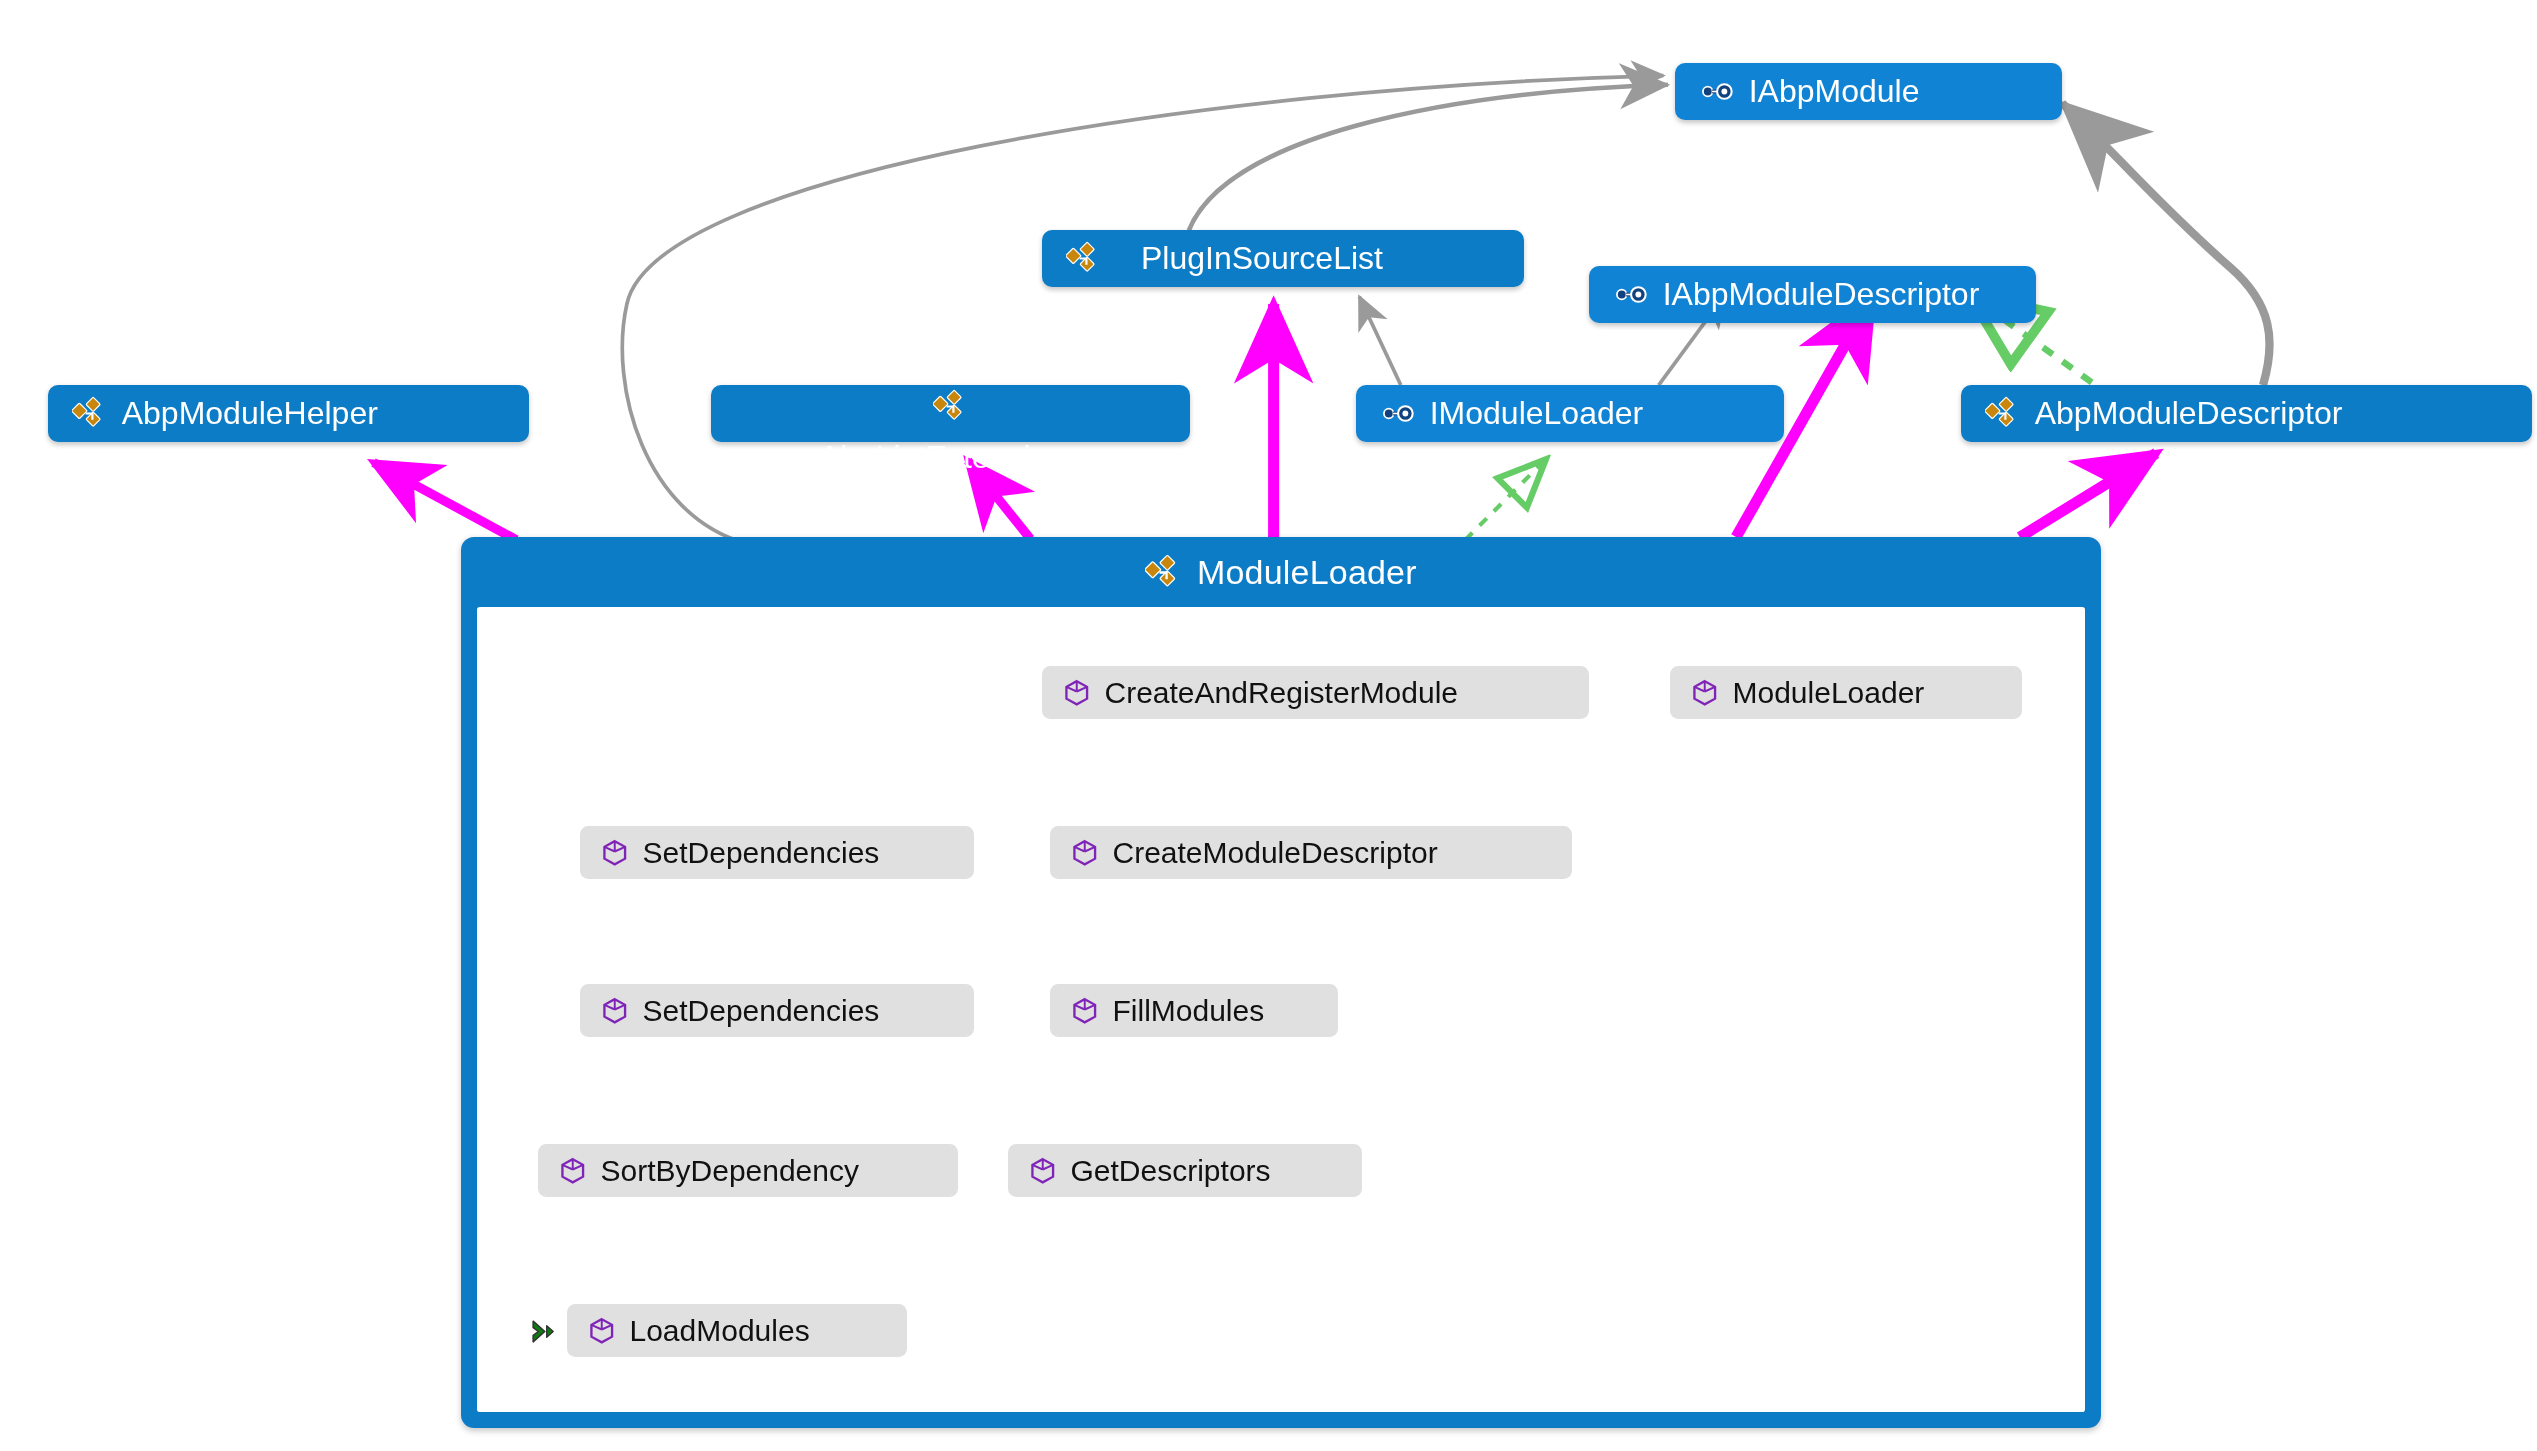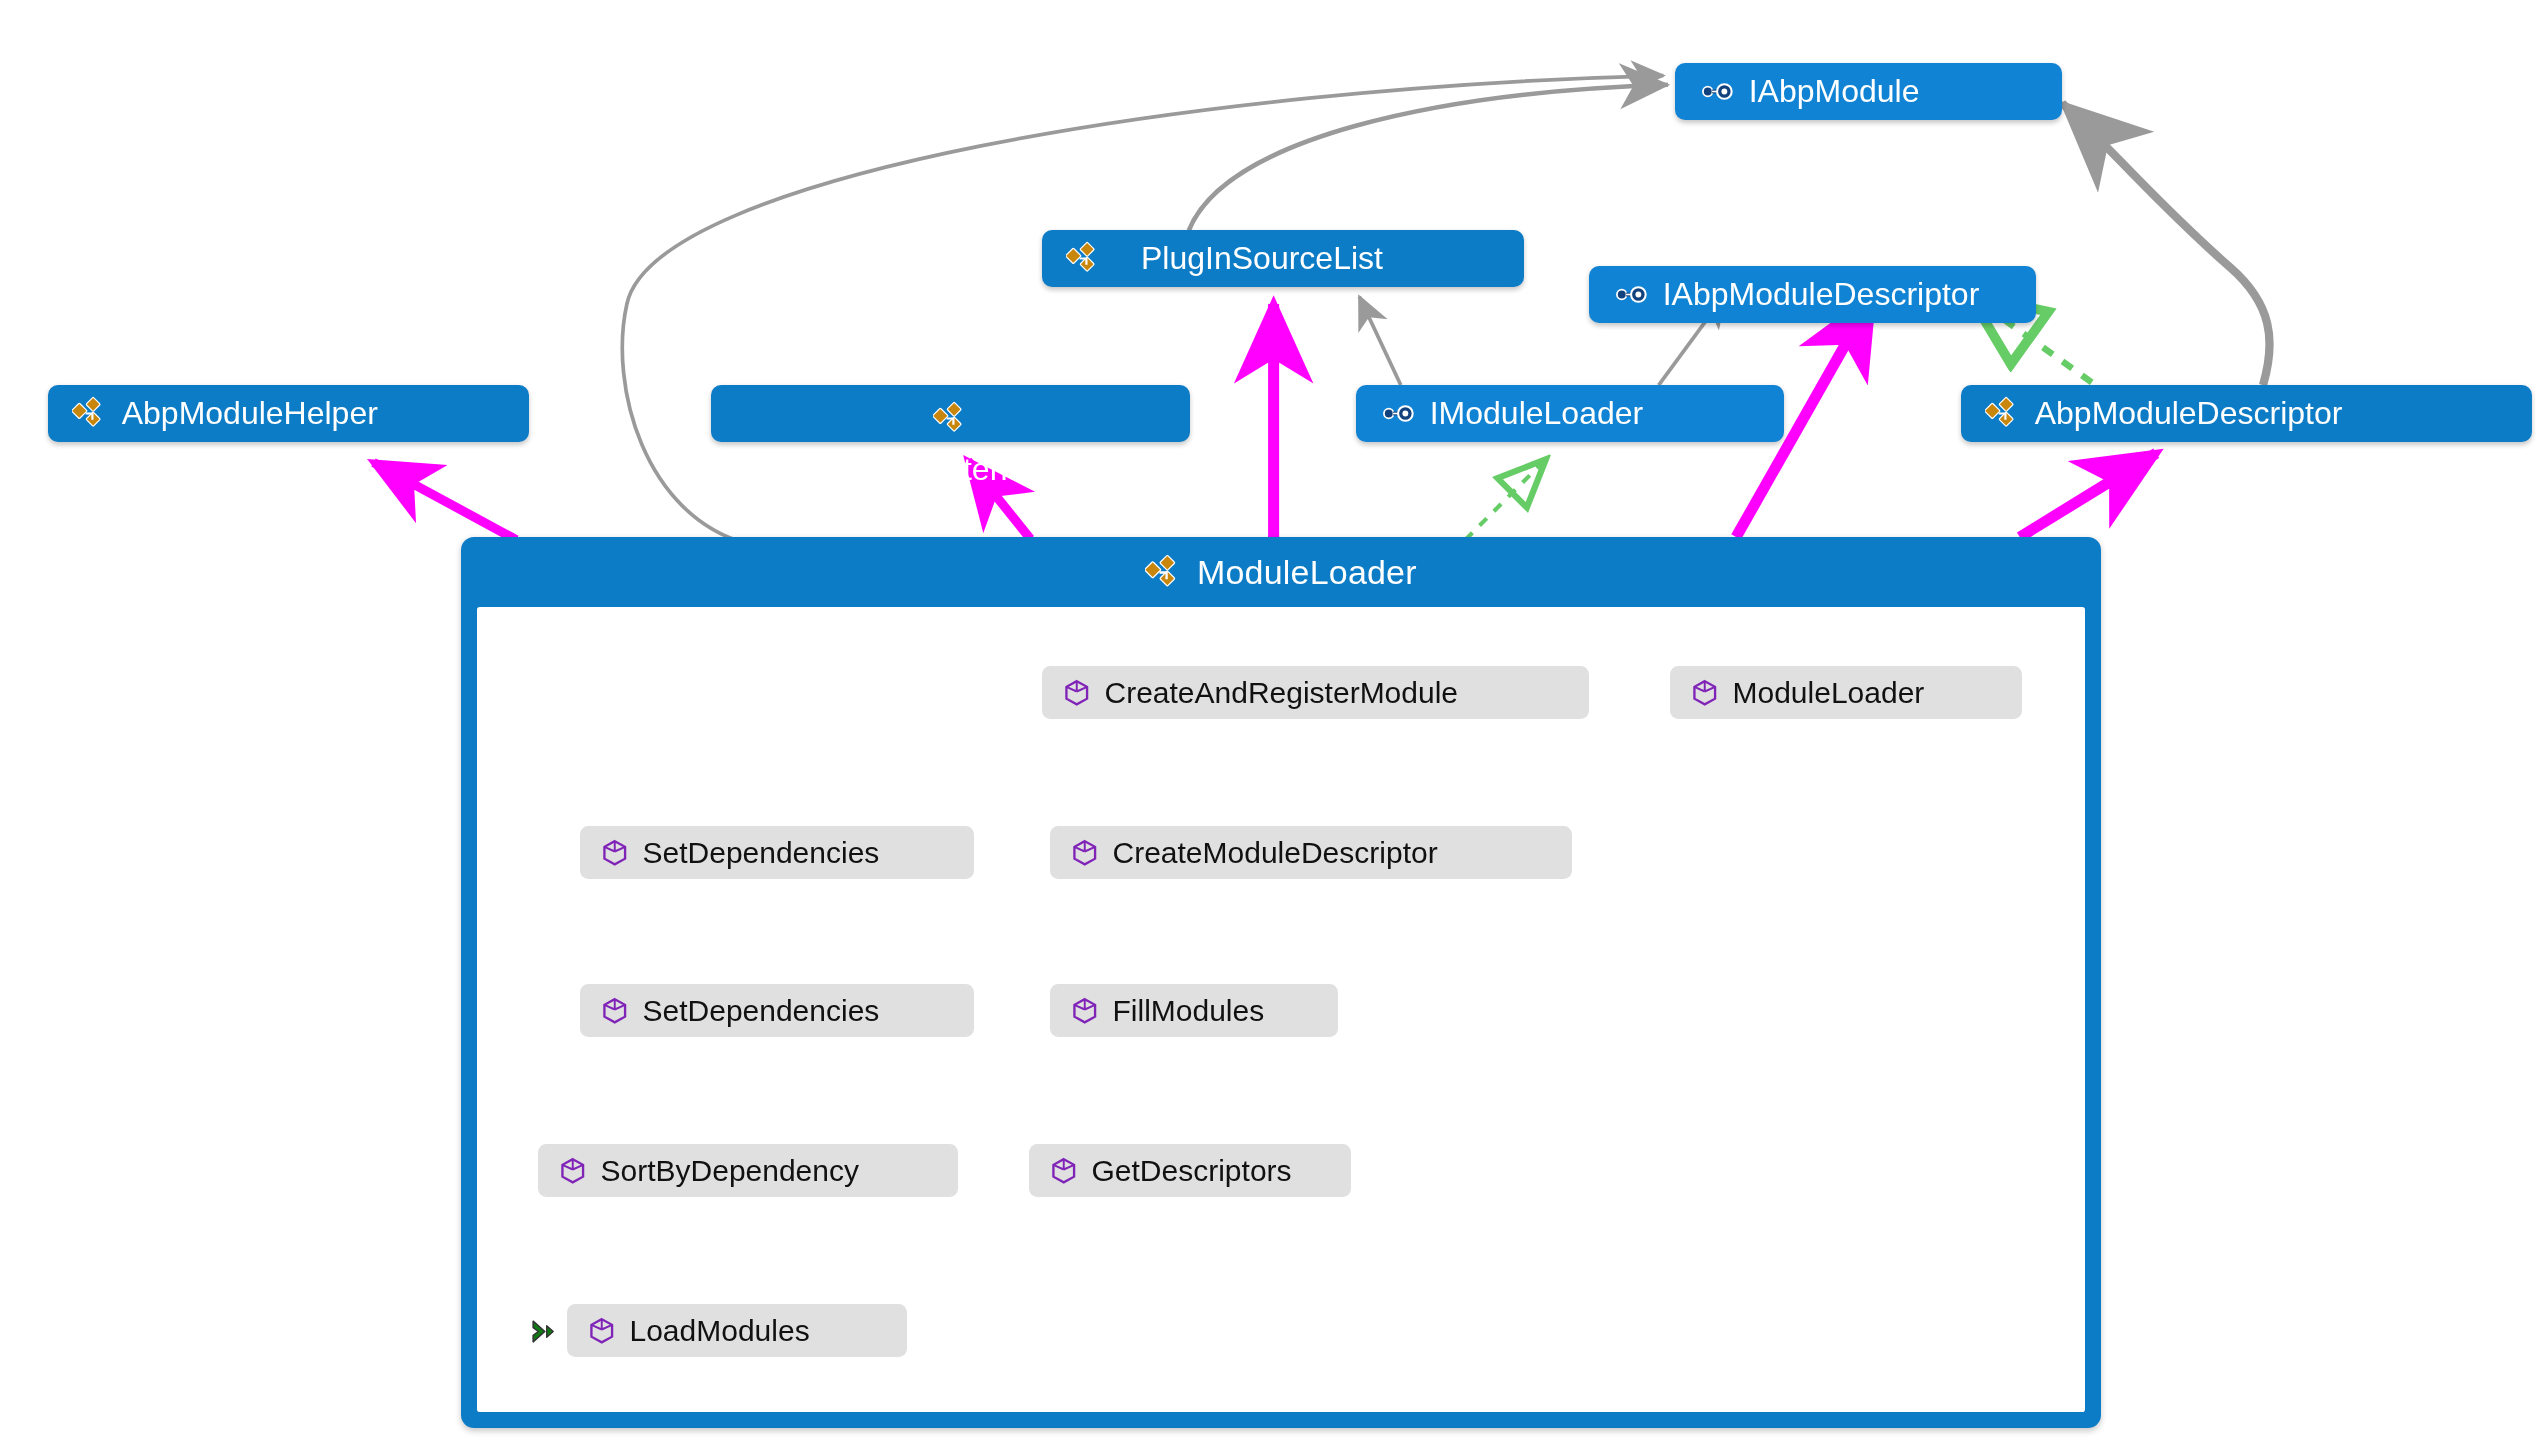--- a/index.html
+++ b/index.html
@@ -54,21 +54,21 @@
     border-radius: 2.8px;
   }
 
   
   .node {
     position: absolute;
     box-sizing: border-box;
     display: flex;
     align-items: center;
     gap: 14.7px;
-    padding: 16px 24px;
+    padding: 4px 24px;
     height: 57px;
     border-radius: 10px;
     background: #0d7cc6;
     color: #ffffff;
     font-size: 32px;
     white-space: nowrap;
     z-index: 20;
     box-shadow: 0 2.8px 5.5px rgba(0,0,0,0.22);
   }
   .node.iface { background: #1083d4; }
@@ -360,21 +360,21 @@
   <div class="mnode" style="left:522px; top:1144px; width:420px;margin-left:16px;">
     <span class="icon">
       <svg width="29.5" height="29.5" viewBox="0 0 24 24">
         <path d="M12 2.6 L20.4 7.2 V16.8 L12 21.4 L3.6 16.8 V7.2 Z" fill="none" stroke="#8024b8" stroke-width="1.9"></path>
         <path d="M12 2.6 V11 M12 11 L20.4 7.2 M12 11 L3.6 7.2" fill="none" stroke="#8024b8" stroke-width="1.6"></path>
       </svg>
     </span>
     <span>SortByDependency</span>
   </div>
 
-  <div class="mnode" style="left:1029px; top:1144px; width:322px;">
+  <div class="mnode" style="left:1008px; top:1144px; width:354px;">
     <span class="icon">
       <svg width="29.5" height="29.5" viewBox="0 0 24 24">
         <path d="M12 2.6 L20.4 7.2 V16.8 L12 21.4 L3.6 16.8 V7.2 Z" fill="none" stroke="#8024b8" stroke-width="1.9"></path>
         <path d="M12 2.6 V11 M12 11 L20.4 7.2 M12 11 L3.6 7.2" fill="none" stroke="#8024b8" stroke-width="1.6"></path>
       </svg>
     </span>
     <span>GetDescriptors</span>
   </div>
 
   <div class="mnode" style="left:567px; top:1304px; width:340px;">

